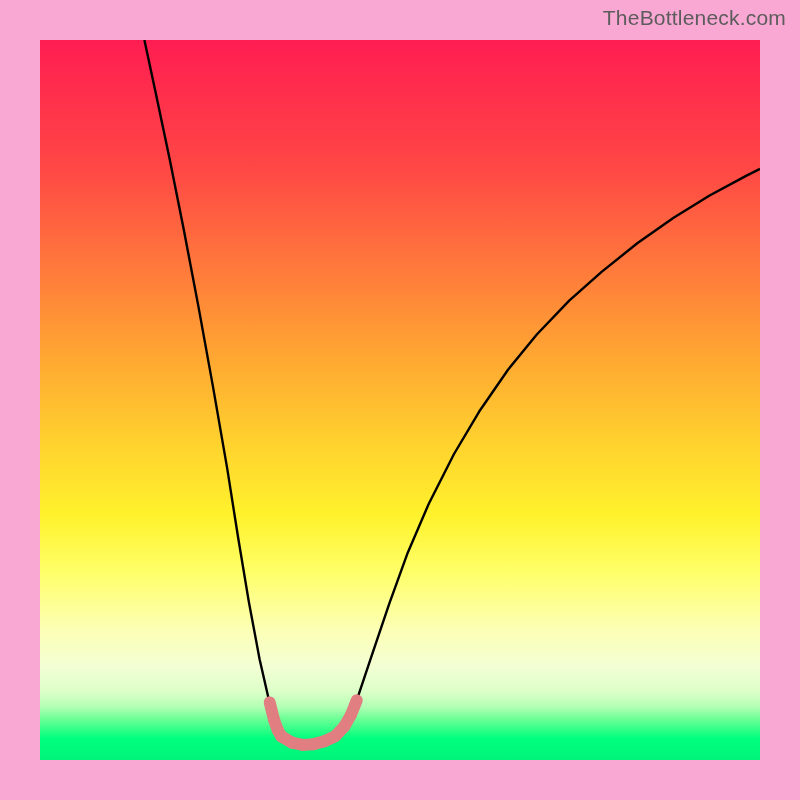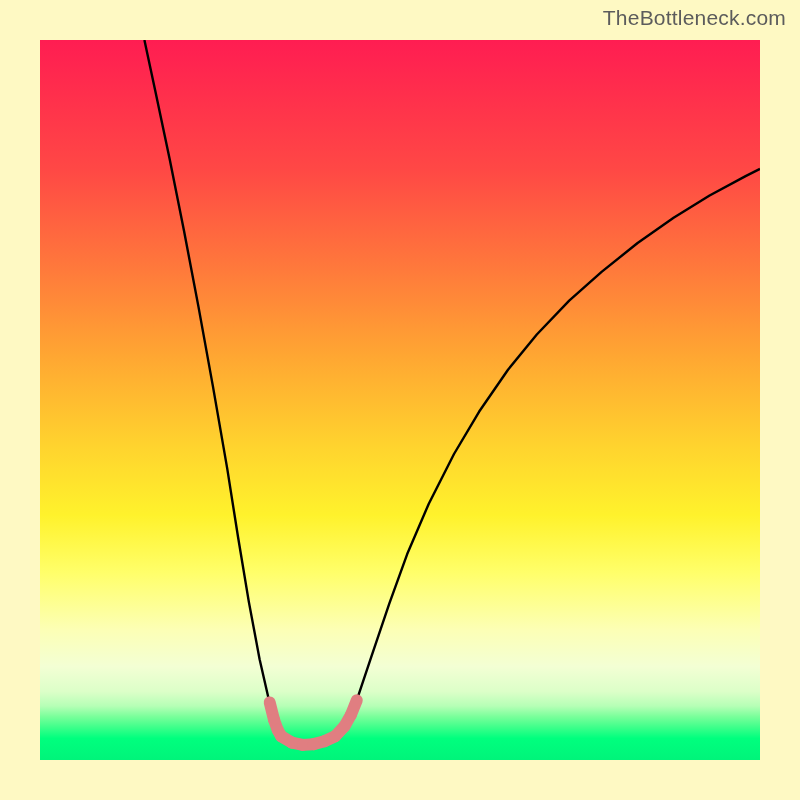--- a/index.html
+++ b/index.html
@@ -10,21 +10,21 @@
     background: #000;
     overflow: hidden;
     font-family: Arial, Helvetica, sans-serif;
   }
   .frame {
     position: absolute;
     left: 0;
     top: 0;
     width: 800px;
     height: 800px;
-    background: #fef9c3;
+    background: #f9a8d4;
   }
   .plot {
     position: absolute;
     left: 40px;
     top: 40px;
     width: 720px;
     height: 720px;
   }
   .gradient {
     position: absolute;

